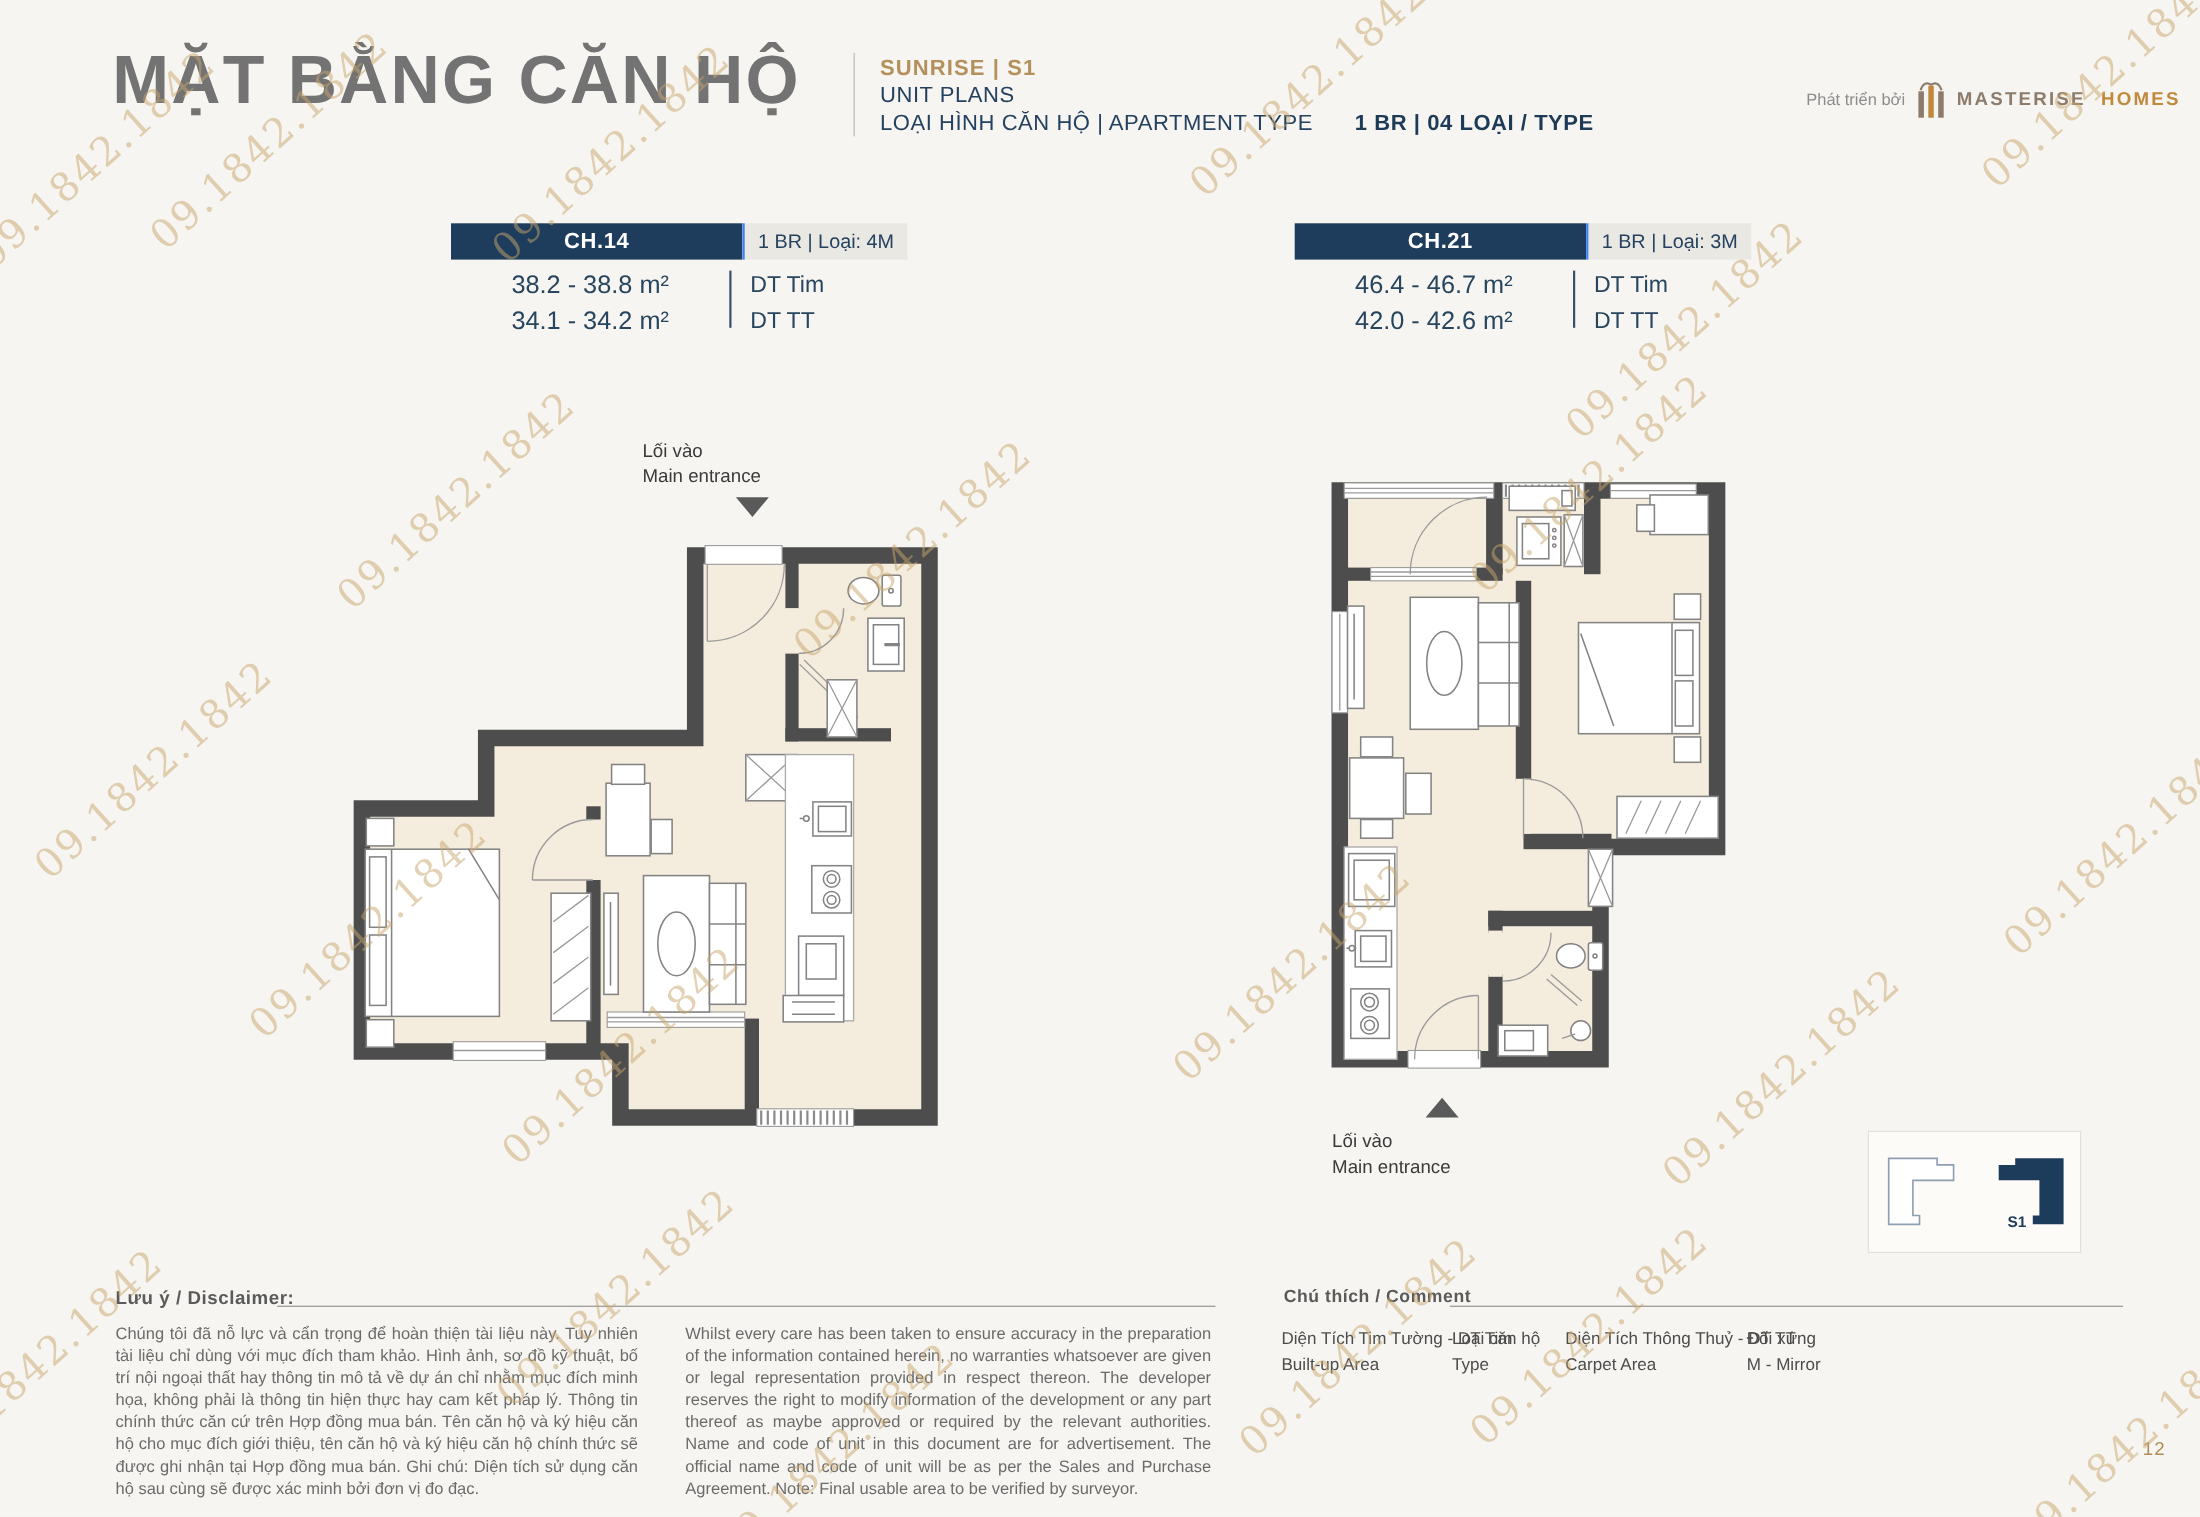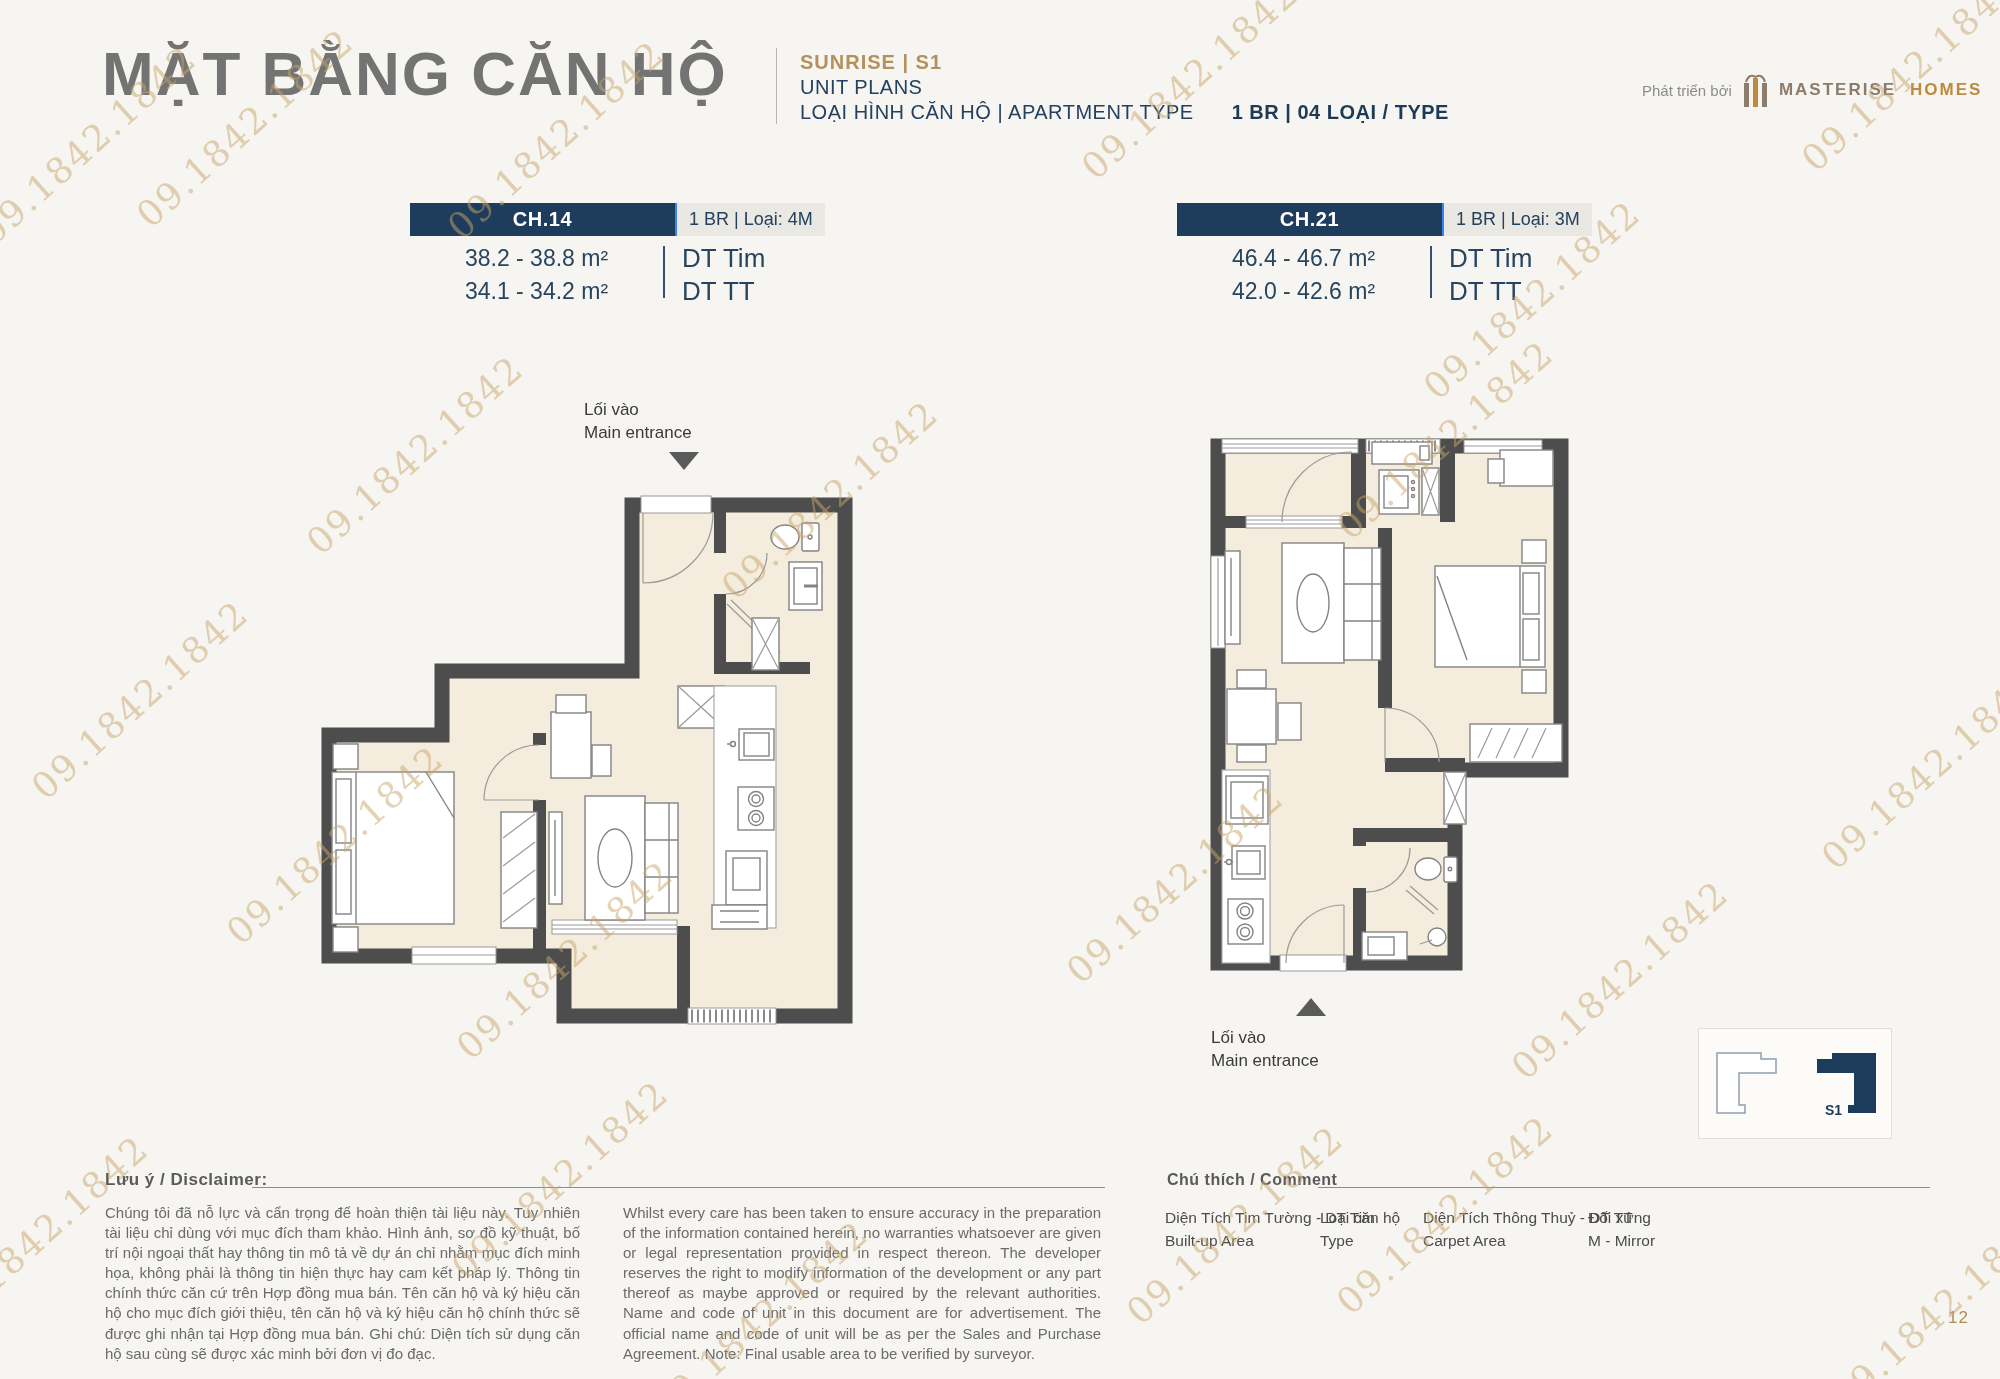--- a/index.html
+++ b/index.html
@@ -26,21 +26,21 @@
   
   .unit-table{width:415px;}
   .ut-head{display:flex;height:33px;}
   .ut-code{width:286px;background:#1e3c5c;color:#fff;font-size:20px;font-weight:bold;
     display:flex;align-items:center;justify-content:center;letter-spacing:0.5px;}
   .ut-type{width:160px;background:#e9e8e3;color:#24415f;font-size:18px;
     display:flex;align-items:center;justify-content:center;border-left:2px solid #3b82f6;}
   .ut-body{position:relative;height:72px;}
   .ut-areas{position:absolute;left:0;top:6px;width:253px;text-align:center;
     font-size:23px;color:#27455f;line-height:33px;}
-  .ut-dts{position:absolute;left:272px;top:6px;font-size:26px;color:#27455f;line-height:33px;}
+  .ut-dts{position:absolute;left:272px;top:6px;font-size:21px;color:#27455f;line-height:33px;}
   .ut-vline{position:absolute;left:253px;top:10px;width:1.5px;height:52px;background:#35506e;}
   
   .entr-label{width:200px;text-align:left;font-size:17px;color:#3a3a3a;line-height:23px;}
   .tri-down{width:0;height:0;border-left:15px solid transparent;border-right:15px solid transparent;
     border-top:18px solid #5a5a5a;}
   .tri-up{width:0;height:0;border-left:15px solid transparent;border-right:15px solid transparent;
     border-bottom:18px solid #5a5a5a;}
   
   .sec-head{font-size:17px;color:#5a5a5a;letter-spacing:0.5px;white-space:nowrap;font-weight:bold;}
   .sec-line{height:1px;background:#8f8c86;}

